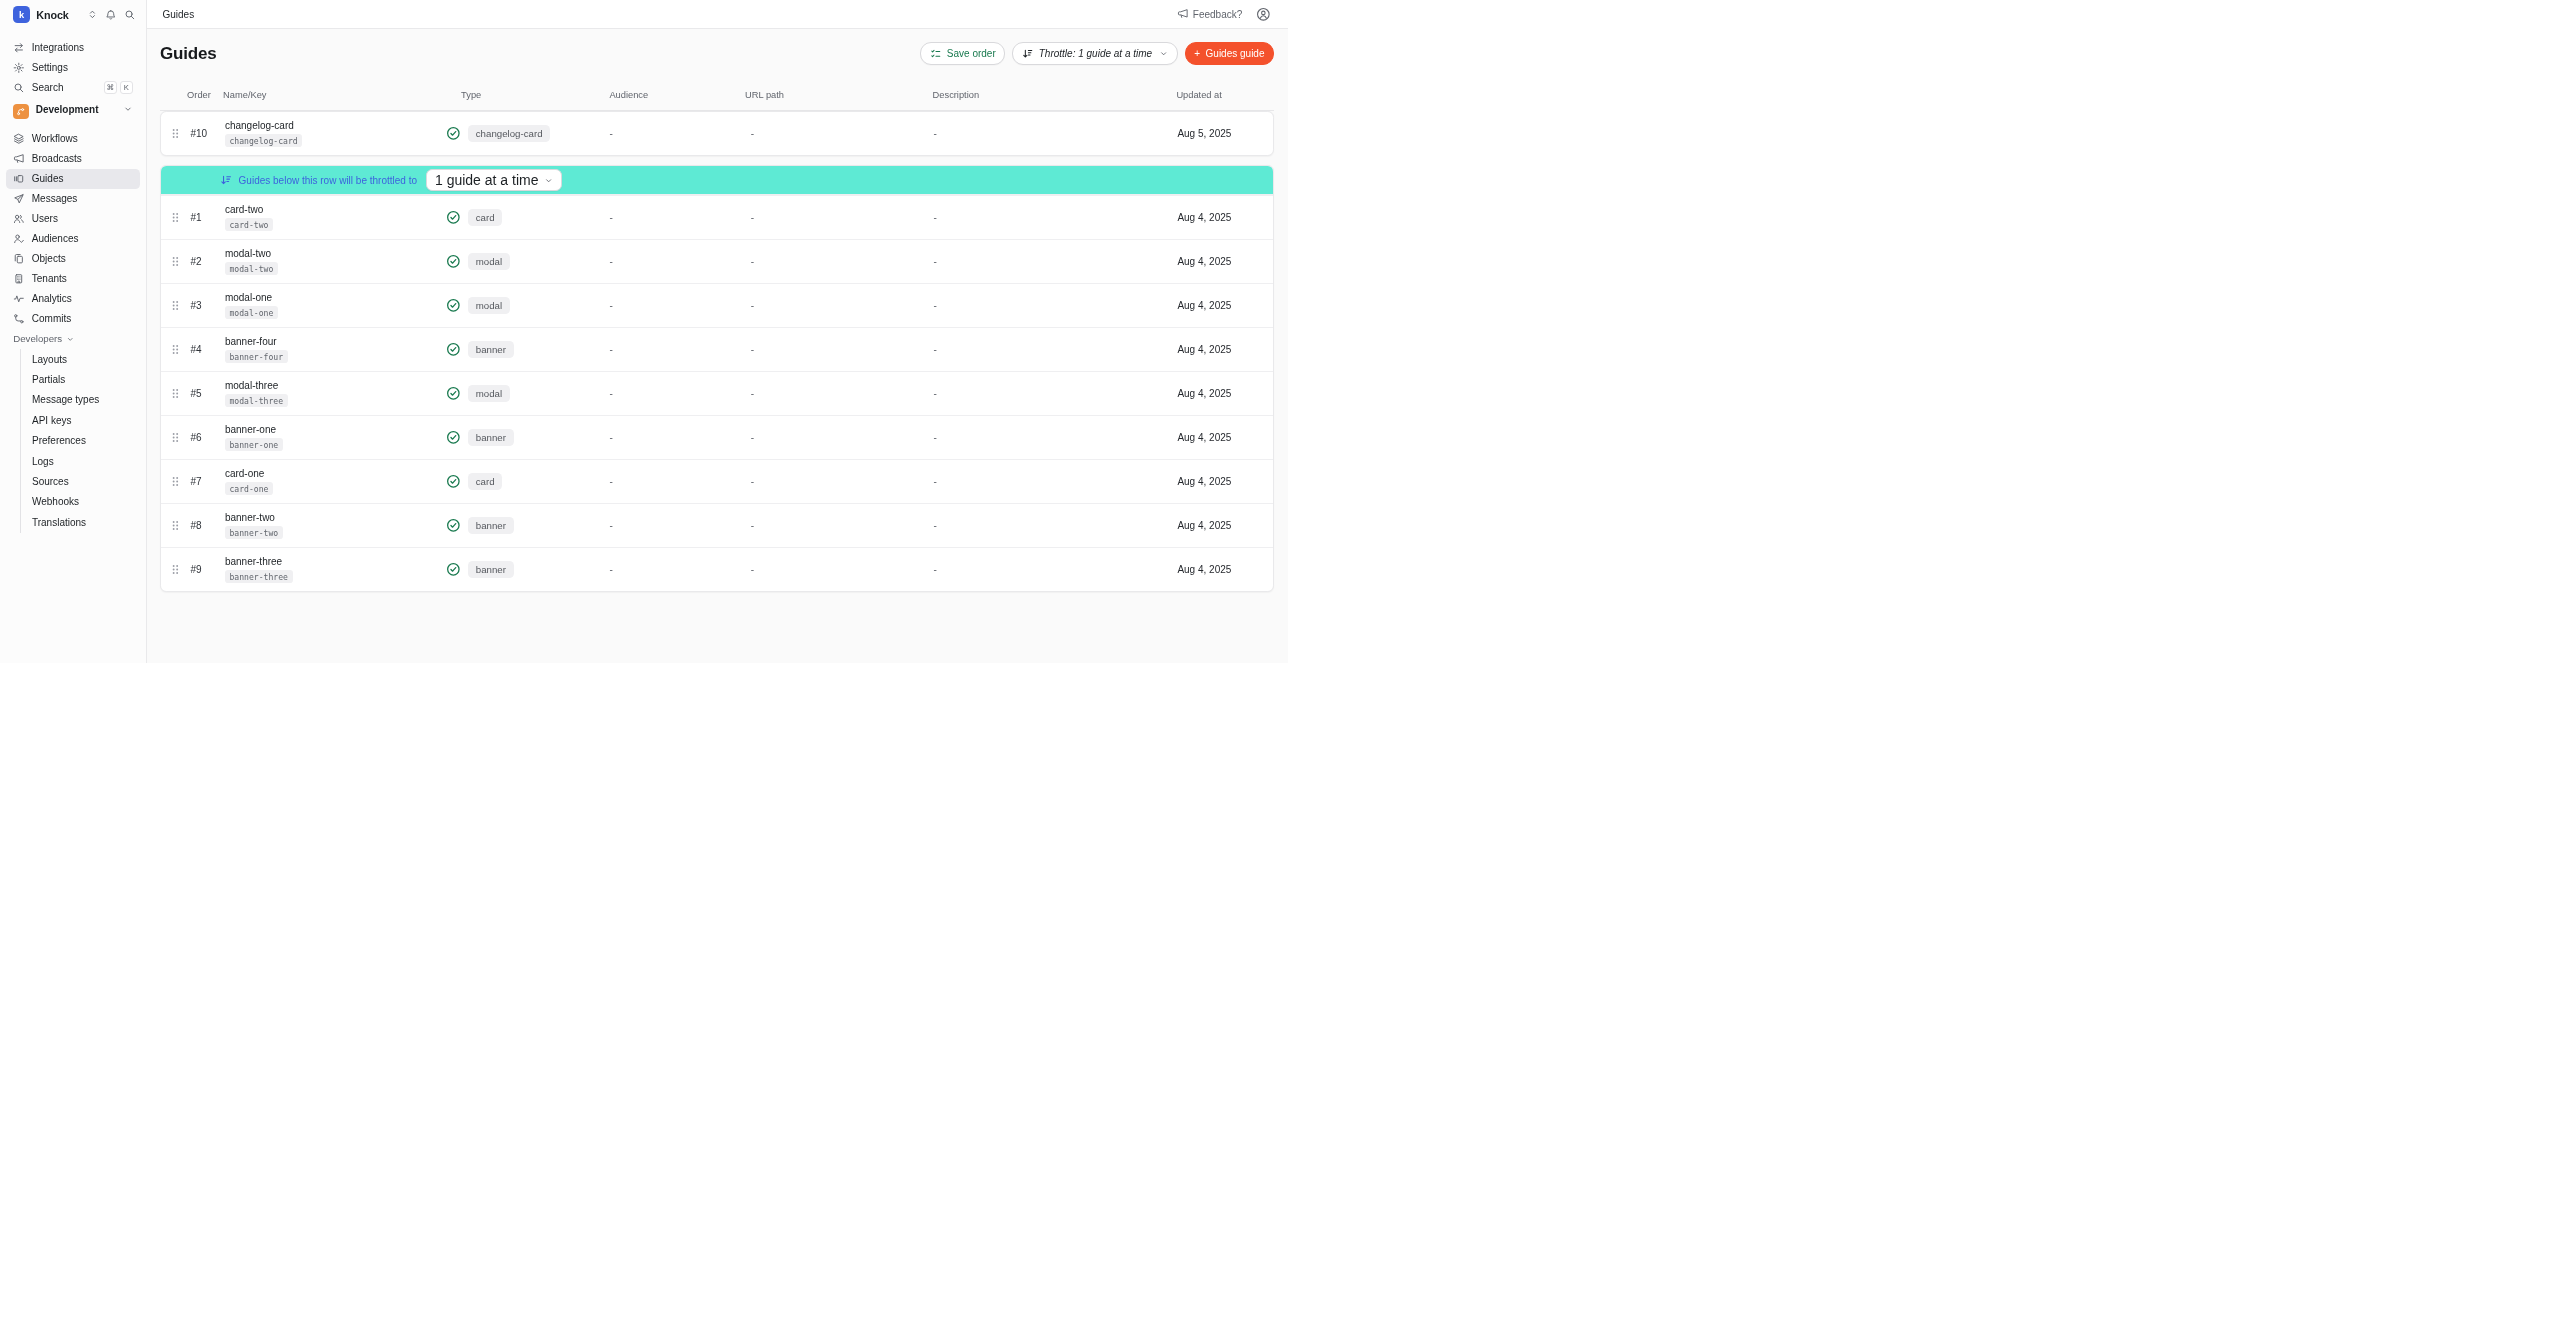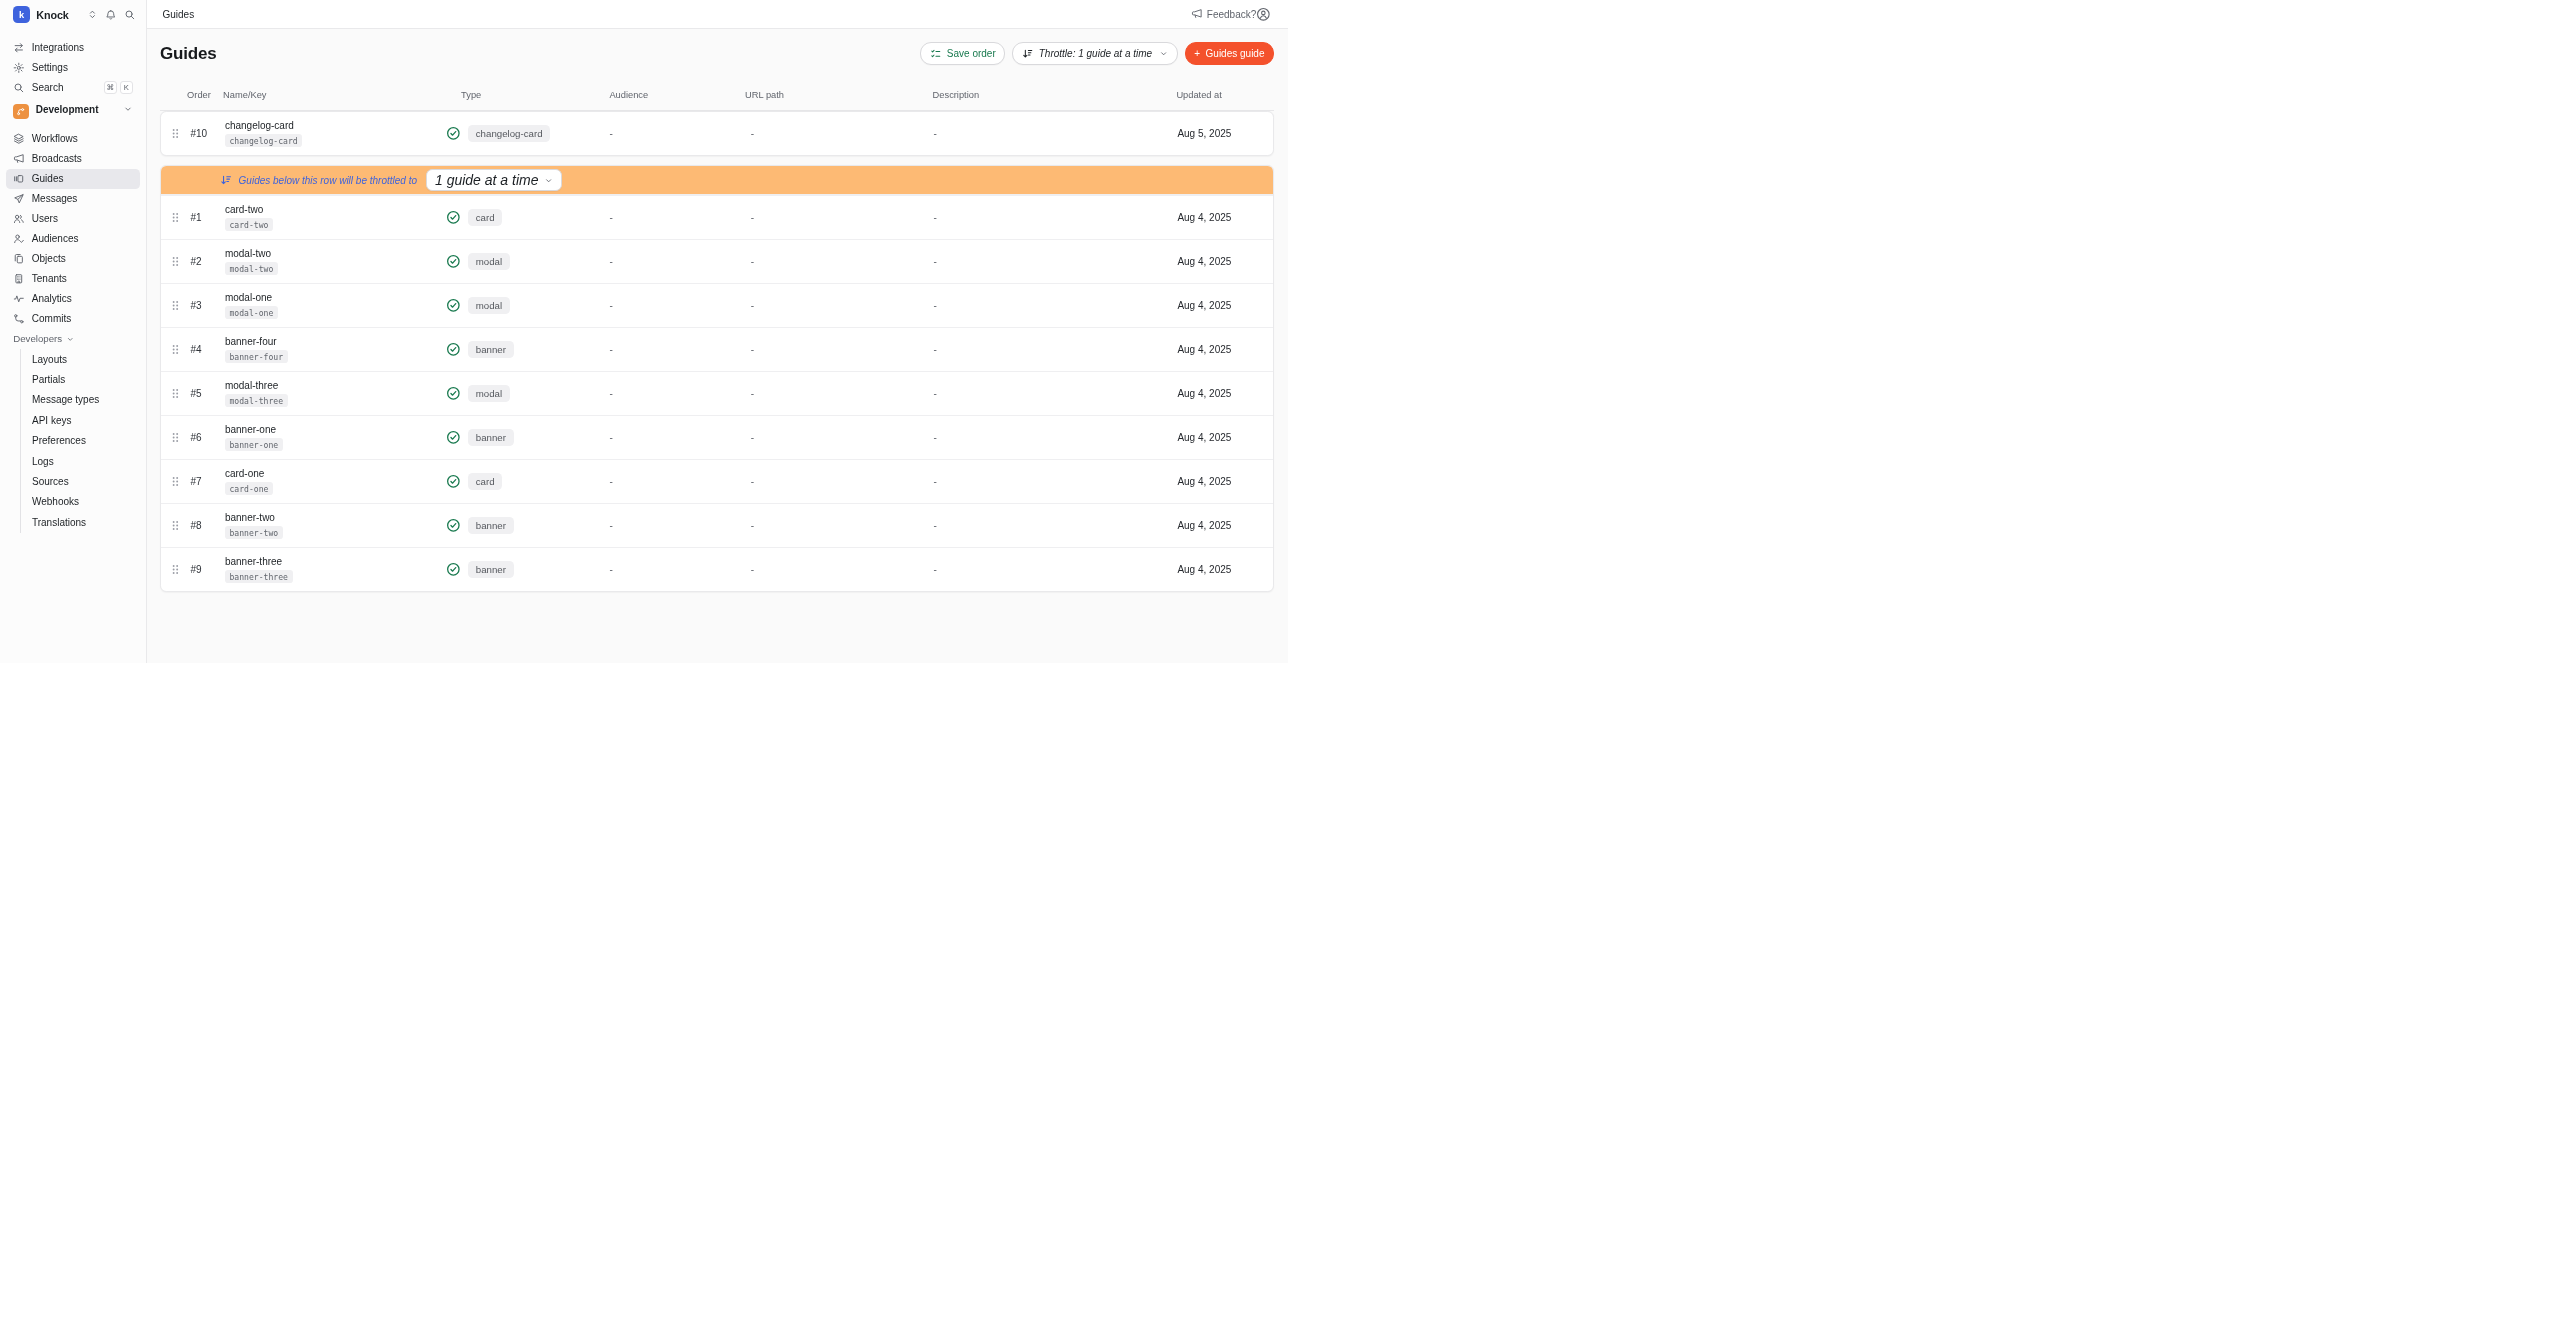--- a/index.html
+++ b/index.html
@@ -26,21 +26,21 @@
   .sec-label { height:20px; display:flex; align-items:center; gap:3.9px; padding:0 7px; color:#60646c; font-size:9.7px; cursor:pointer; }
   .sub-list { margin-left:14px; border-left:0.8px solid #e2e2e5; }
   .sub-item { height:20.4px; display:flex; align-items:center; padding-left:10.8px; border-radius:4.6px; cursor:pointer; color:#1c2024; }
   .kbd-group { margin-left:auto; display:flex; gap:3.1px; }
   .kbd { width:13px; height:13px; border:0.8px solid #e3e3e6; background:#fff; border-radius:3.1px; display:flex; align-items:center; justify-content:center; font-size:7.7px; color:#60646c; }
 
   
   .main { flex:1; display:flex; flex-direction:column; background:#fafafa; min-width:0; }
   .topbar { height:29px; flex:0 0 29px; background:#fff; border-bottom:0.8px solid #e9e9eb; display:flex; align-items:center; padding:0 17px 0 15.5px; }
   .crumb { font-size:10px; color:#1f2327; }
-  .topbar-right { margin-left:auto; display:flex; align-items:center; gap:0; }
+  .topbar-right { margin-left:auto; display:flex; align-items:center; gap:14px; }
   .feedback { display:flex; align-items:center; gap:4.6px; color:#60646c; font-size:10px; cursor:pointer; }
   .avatar { color:#60646c; display:flex; cursor:pointer; }
 
   .content { padding:7.7px 14px 0 13px; }
   .page-head { height:34px; display:flex; align-items:center; }
   .page-title { font-size:17px; font-weight:700; letter-spacing:-0.2px; color:#17191c; }
   .head-actions { margin-left:auto; display:flex; align-items:center; gap:7px; }
   .btn { height:23px; display:inline-flex; align-items:center; gap:5.4px; border-radius:11px; font-size:10px; padding:0 8.5px; cursor:pointer; border:0.8px solid #d9d9dc; background:#fff; box-shadow:0 0.8px 0.8px rgba(0,0,0,0.03); }
   .btn-save { color:#18794e; font-weight:500; }
   .btn-throttle { color:#1c2024;font-style:italic; }
@@ -64,21 +64,21 @@
   .cell-order { padding-left:2.3px; font-size:10px; color:#2e3238; }
   .cell-name { display:flex; flex-direction:column; align-items:flex-start; gap:3.1px; padding-left:0.8px; }
   .g-name { font-size:10px; font-weight:500; color:#1c2024; }
   .g-key { font-family:"DejaVu Sans Mono", monospace; font-size:8.1px; color:#62666d; background:#f0f0f2; border-radius:3.1px; padding:1.5px 4.6px; }
   .cell-type { display:flex; align-items:center; gap:7px; padding-left:2.3px; }
   .check-ic { display:flex; color:#18794e; }
   .type-badge { background:#f0f0f2; color:#55585e; border-radius:4.6px; padding:3.1px 7.7px; font-size:9.7px; }
   .cell-dim { color:#60646c; font-size:10px; padding-left:1.5px; }
   .cell-url { padding-left:4.6px; }
   .cell-upd { padding-left:2.3px; color:#26292e; font-size:10px; }
-  .divider-row { height:29px; display:flex; align-items:center; padding-left:59px; border-bottom:0.8px solid #efeff1; background:#fdba74;font-style:italic; }
+  .divider-row { height:29px; display:flex; align-items:center; padding-left:59px; border-bottom:0.8px solid #efeff1; background:#5eead4; }
   .divider-inner { display:flex; align-items:center; gap:6.2px; color:#3d63dd; font-size:10px; }
   .mini-select { margin-left:3.1px; height:21.7px; display:inline-flex; align-items:center; gap:5.4px; padding:0 7.7px; border:0.8px solid #d9d9dc; border-radius:6.2px; background:#fff; color:#1c2024; font-size:14px; cursor:pointer; box-shadow:0 0.8px 0.8px rgba(0,0,0,0.03); }
   .mini-select .chev { color:#60646c; display:flex; }
   svg { display:block; }
 </style>
 </head>
 <body>
 
 <div class="app">
 

